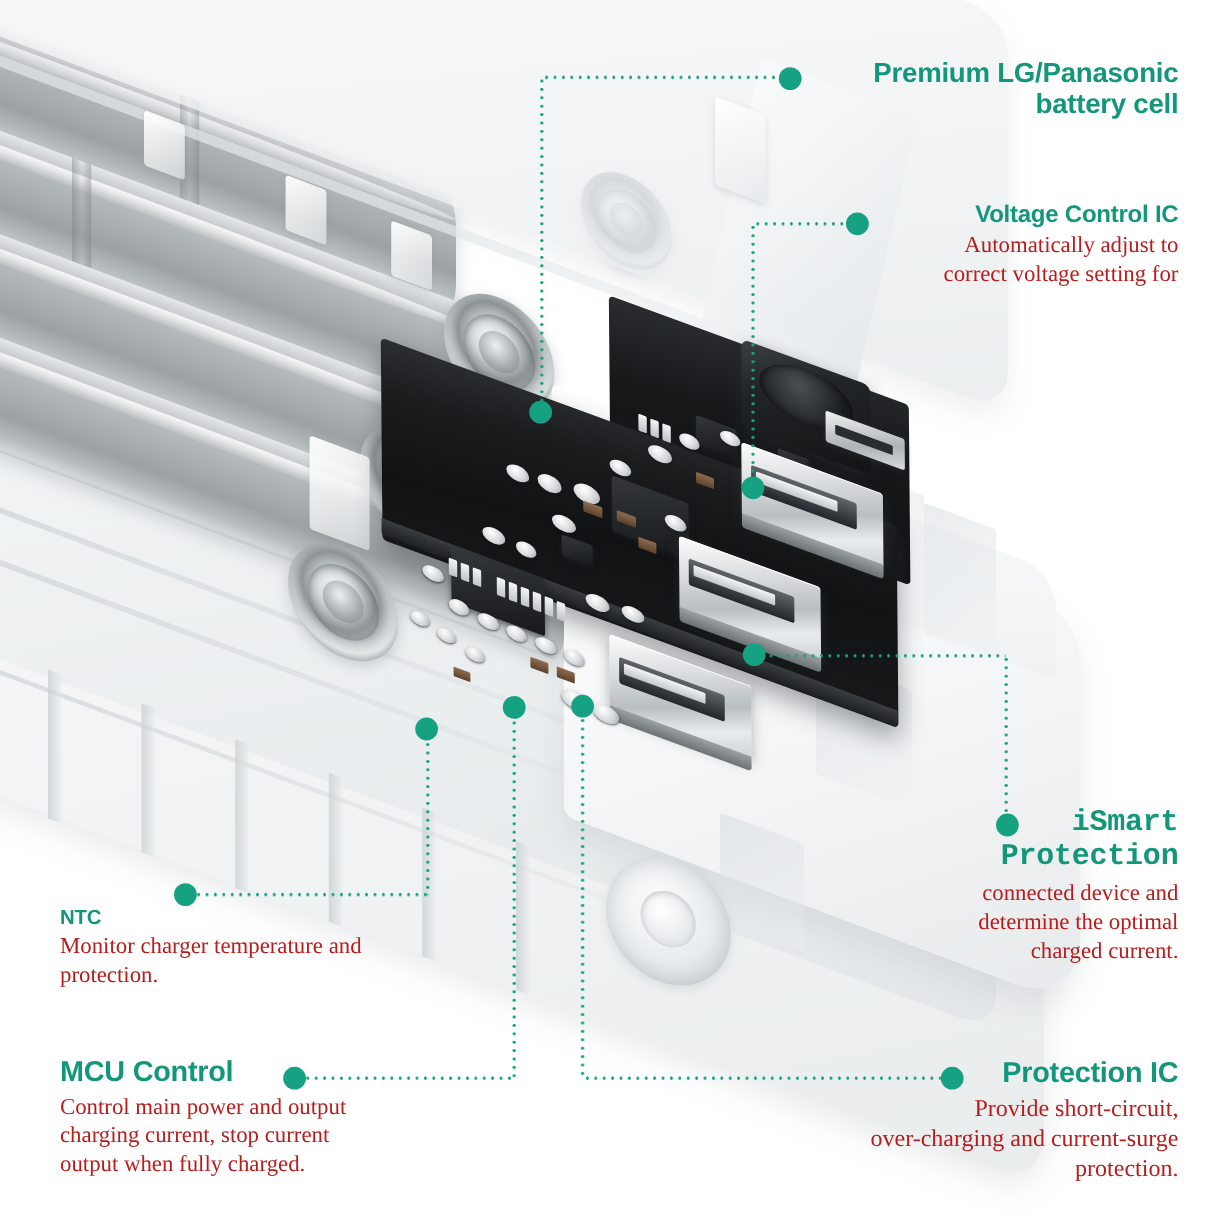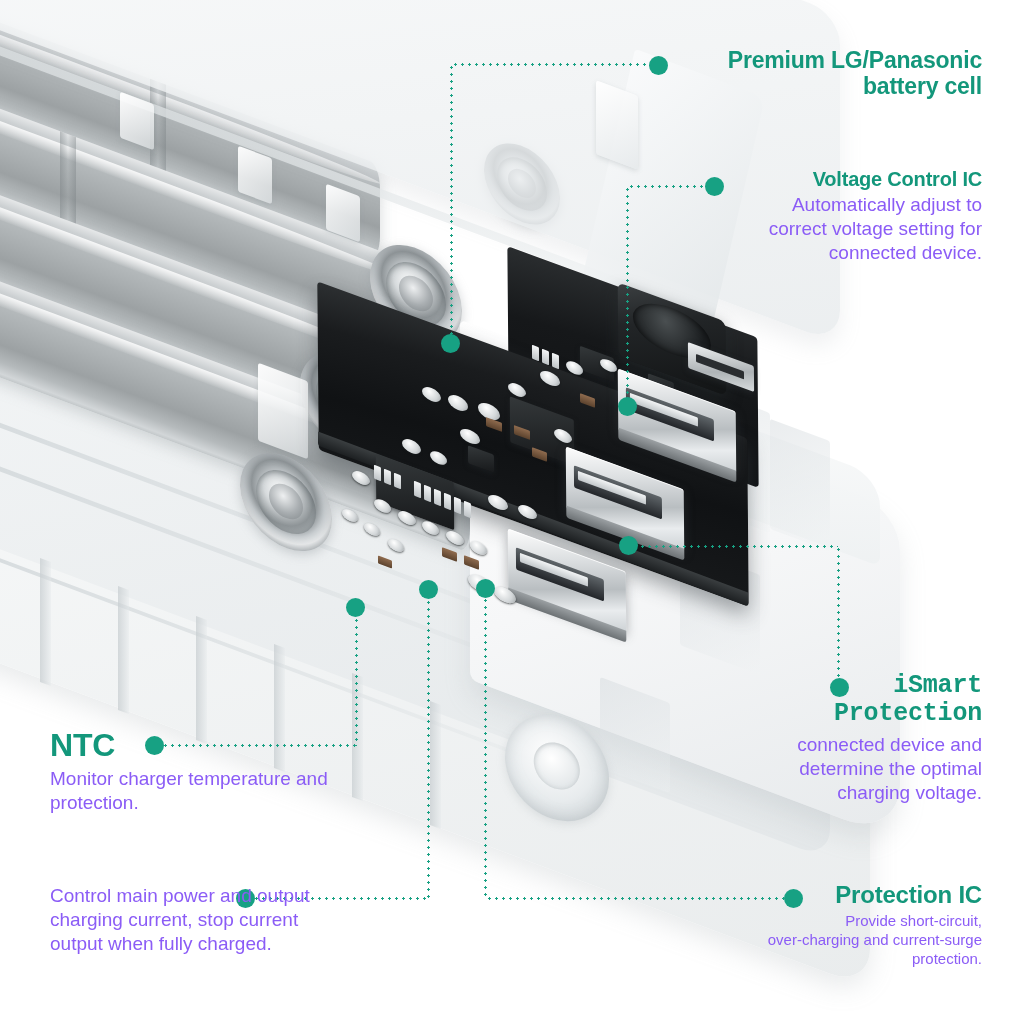--- a/index.html
+++ b/index.html
@@ -223,21 +223,21 @@
     background:#2a2d30;border-radius:1px;
   }
 
   
   .cal{position:absolute;}
   .cal .title{
     color:#13977b;font-weight:bold;line-height:1.12;
     letter-spacing:-0.2px;
   }
   .cal .desc{
-    color:#8b5cf6;line-height:1.26;margin-top:3px;
+    color:#b91c1c;line-height:1.26;margin-top:3px;font-family:Liberation Serif, serif;
   }
   .cal.right{text-align:right;}
   .cal.left{text-align:left;}
 
   .dot{
     position:absolute;width:19px;height:19px;border-radius:50%;
     background:#17a183;
   }
 
   
@@ -429,54 +429,54 @@
       <div>Premium LG/Panasonic</div>
       <div>battery cell</div>
     </div>
   </div>
 
   <div class="cal right" style="left:640px;top:168px;width:342px;">
     <div class="title" style="font-size:20px;">Voltage Control IC</div>
     <div class="desc" style="font-size:19px;">
       <div>Automatically adjust to</div>
       <div>correct voltage setting for</div>
-      <div>connected device.</div>
     </div>
   </div>
 
   <div class="cal right" style="left:700px;top:672px;width:282px;">
     <div class="title" style="font-size:25px;font-family:Liberation Mono, monospace;">
       <div>iSmart</div>
       <div>Protection</div>
     </div>
     <div class="desc" style="font-size:19px;margin-top:5px;">
       <div>connected device and</div>
       <div>determine the optimal</div>
-      <div>charging voltage.</div>
+      <div>charged current.</div>
     </div>
   </div>
 
   <div class="cal right" style="left:660px;top:882px;width:322px;">
     <div class="title" style="font-size:24px;">Protection IC</div>
-    <div class="desc" style="font-size:15px;">
+    <div class="desc" style="font-size:20px;">
       <div>Provide short-circuit,</div>
       <div>over-charging and current-surge</div>
       <div>protection.</div>
     </div>
   </div>
 
   <div class="cal left" style="left:50px;top:728px;width:330px;">
-    <div class="title" style="font-size:32px;">NTC</div>
+    <div class="title" style="font-size:17px;margin-top:27px;">NTC</div>
     <div class="desc" style="font-size:19px;">
       <div>Monitor charger temperature and</div>
       <div>protection.</div>
     </div>
   </div>
 
   <div class="cal left" style="left:50px;top:881px;width:330px;">
+    <div class="title" style="font-size:24px;">MCU Control</div>
     <div class="desc" style="font-size:19px;">
       <div>Control main power and output</div>
       <div>charging current, stop current</div>
       <div>output when fully charged.</div>
     </div>
   </div>
 
 </div>
 
 </body></html>

